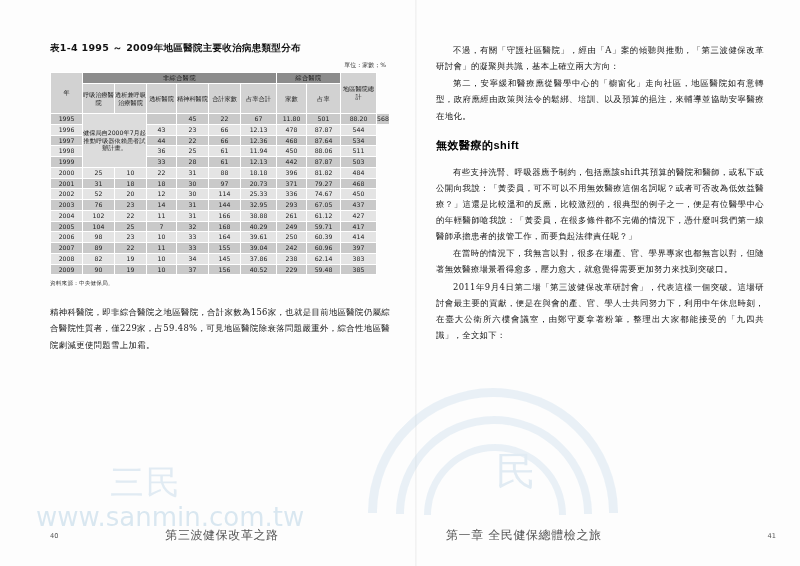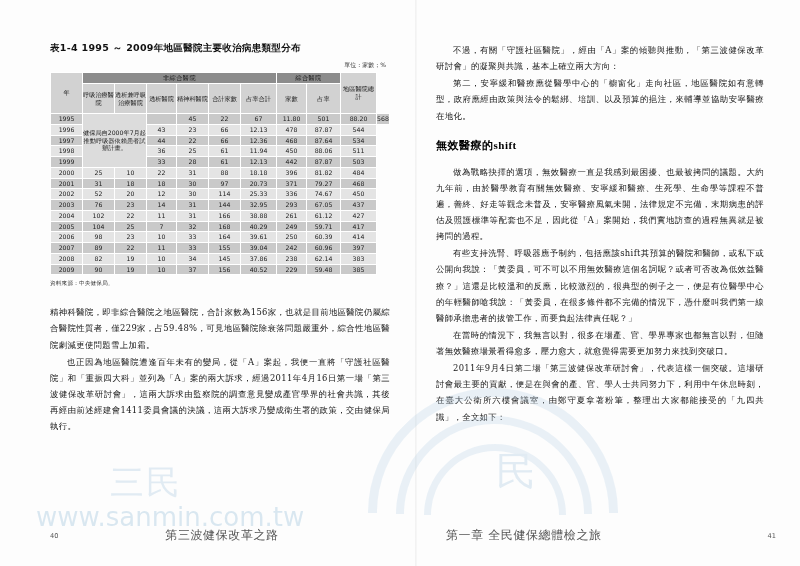--- a/index.html
+++ b/index.html
@@ -78,21 +78,21 @@
   
   .bodyblock { margin-top: 16px; }
   p.para {
     font-family: "DejaVu Serif", "Liberation Serif", serif;
     font-size: 8.4px; line-height: 1.92; margin: 0 0 1px 0;
     text-align: justify; text-justify: inter-ideograph;
     letter-spacing: .35px; color: #161616;
   }
   p.indent { text-indent: 17px; }
   h3.sect {
-    font-family: Liberation Serif, serif;
+    font-family: Liberation Sans, sans-serif;
     font-size: 11px; font-weight: bold; margin: 14px 0 11px 0;
     letter-spacing: .5px; color: #000;
   }
   .rightcol p.para { font-size: 8.4px; }
 
   
   .footer {
     position: absolute; bottom: 22px; left: 0; width: 400px;
     display: flex; align-items: center;
     font-size: 6.4px; color: #555;
@@ -328,38 +328,36 @@
             <td>59.48</td>
             <td>385</td>
           </tr>
         </tbody>
     </table>
 
     <div class="src">資料來源：中央健保局。</div>
 
     <div class="bodyblock">
       <p class="para">精神科醫院，即非綜合醫院之地區醫院，合計家數為156家，也就是目前地區醫院仍屬綜合醫院性質者，僅229家，占59.48%，可見地區醫院除衰落問題嚴重外，綜合性地區醫院劇減更使問題雪上加霜。</p>
-      <p class="para indent">也正因為地區醫院遭逢百年未有的變局，從「A」案起，我便一直將「守護社區醫院」和「重振四大科」並列為「A」案的兩大訴求，經過2011年4月16日第一場「第三波健保改革研討會」，這兩大訴求由監察院的調查意見變成產官學界的社會共識，其後再經由前述經建會1411委員會議的決議，這兩大訴求乃變成衛生署的政策，交由健保局執行。</p>
     </div>
 
     <div class="footer left">
       <span class="fnum">40</span>
       <span class="ftxt">第三波健保改革之路</span>
       <span class="fpad"></span>
     </div>
   </div>
 
   <div class="page page-right rightcol">
 
     <p class="para indent">不過，有關「守護社區醫院」，經由「A」案的傾聽與推動，「第三波健保改革研討會」的凝聚與共識，基本上確立兩大方向：</p>
     <p class="para indent">第二，安寧緩和醫療應從醫學中心的「櫥窗化」走向社區，地區醫院如有意轉型，政府應經由政策與法令的鬆綁、培訓、以及預算的挹注，來輔導並協助安寧醫療在地化。</p>
 
     <h3 class="sect">無效醫療的shift</h3>
 
-    <p class="para indent">做為戰略抉擇的選項，無效醫療一直是我感到最困擾、也最被拷問的議題。大約九年前，由於醫學教育有關無效醫療、安寧緩和醫療、生死學、生命學等課程不普遍，善終、好走等觀念未普及，安寧醫療風氣未開，法律規定不完備，末期病患的評估及照護標準等配套也不足，因此從「A」案開始，我們實地訪查的過程無異就是被拷問的過程。</p>
     <p class="para indent">有些支持洗腎、呼吸器應予制約，包括應該shift其預算的醫院和醫師，或私下或公開向我說：「黃委員，可不可以不用無效醫療這個名詞呢？或者可否改為低效益醫療？」這還是比較溫和的反應，比較激烈的，很典型的例子之一，便是有位醫學中心的年輕醫師嗆我說：「黃委員，在很多條件都不完備的情況下，憑什麼叫我們第一線醫師承擔患者的拔管工作，而要負起法律責任呢？」</p>
     <p class="para indent">在當時的情況下，我無言以對，很多在場產、官、學界專家也都無言以對，但隨著無效醫療場景看得愈多，壓力愈大，就愈覺得需要更加努力來找到突破口。</p>
     <p class="para indent">2011年9月4日第二場「第三波健保改革研討會」，代表這樣一個突破。這場研討會最主要的貢獻，便是在與會的產、官、學人士共同努力下，利用中午休息時刻，在臺大公衛所六樓會議室，由鄭守夏拿著粉筆，整理出大家都能接受的「九四共識」，全文如下：</p>
 
     <div class="footer right">
       <span class="ftxt">第一章  全民健保總體檢之旅</span>
       <span class="fnum">41</span>
     </div>
   </div>
 

